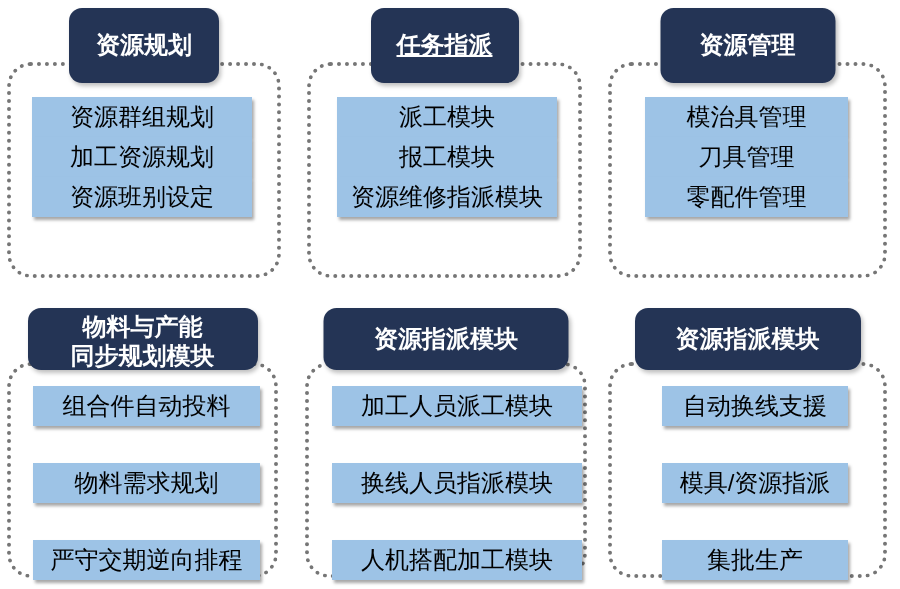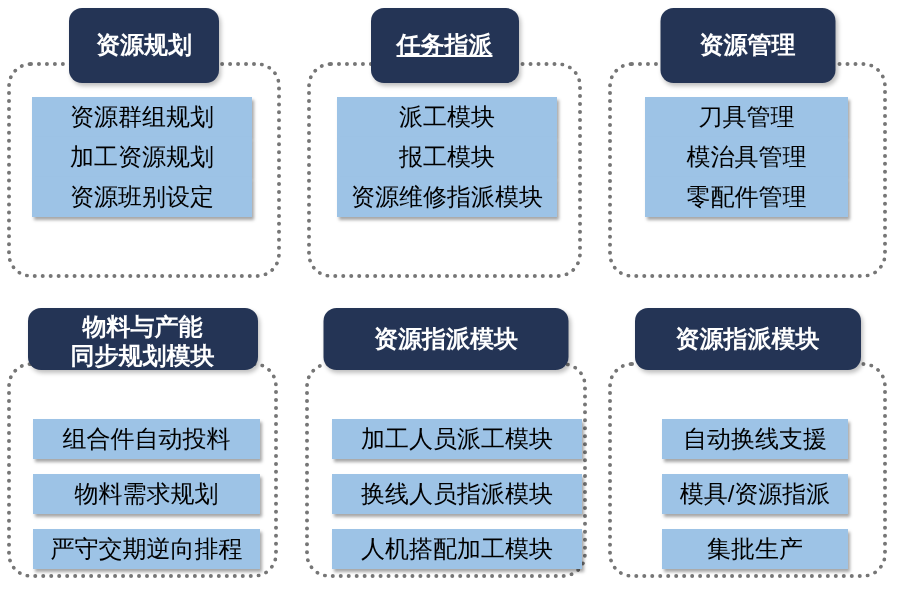--- a/index.html
+++ b/index.html
@@ -64,21 +64,21 @@
   #g5 .header { width: 245px; }
   #g6 .header { width: 226px; }
   .header div:empty { display: none; }
 
   .items {
     position: absolute;
     display: flex;
     flex-direction: column;
   }
   .row1 .items { top: 89px; }
-  .row2 .items { top: 111px; gap: 15px; }
+  .row2 .items { top: 78px; gap: 37px; }
   #g1 .items { left: 25px; width: 220px; }
   #g2 .items { left: 30px; width: 220px; text-align: center; }
   #g3 .items { left: 37px; width: 203px; }
   #g4 .items { left: 26px; width: 227px; }
   #g5 .items { left: 27px; width: 250px; }
   #g6 .items { left: 54px; width: 186px; }
 
   .item {
     height: 40px;
     background: var(--item_bg, #9dc3e6);
@@ -123,22 +123,22 @@
     </div>
   </div>
 
   <div class="group row1" id="g3">
     <div class="panel"></div>
     <div class="header">
       <div>资源管理</div>
 
     </div>
     <div class="items">
+      <div class="item">模治具管理</div>
       <div class="item">刀具管理</div>
-      <div class="item">模治具管理</div>
       <div class="item">零配件管理</div>
     </div>
   </div>
 
   <div class="group row2" id="g4">
     <div class="panel"></div>
     <div class="header">
       <div>物料与产能</div>
       <div>同步规划模块</div>
     </div>

